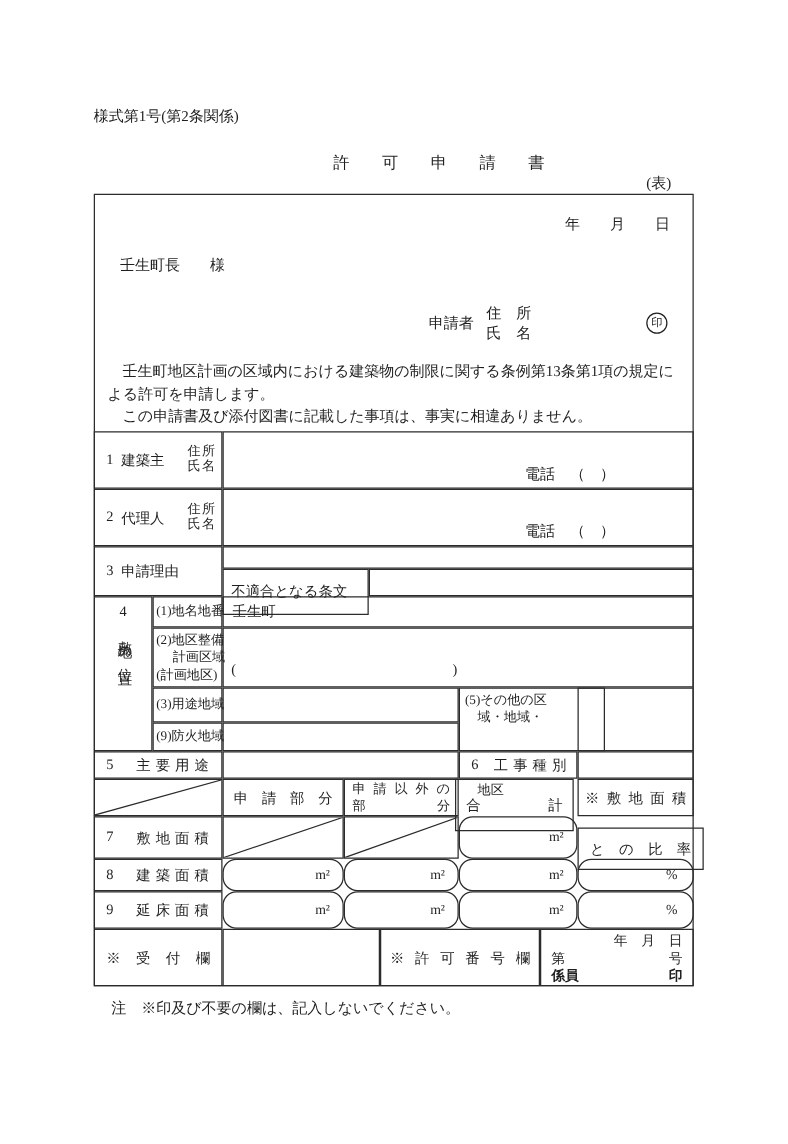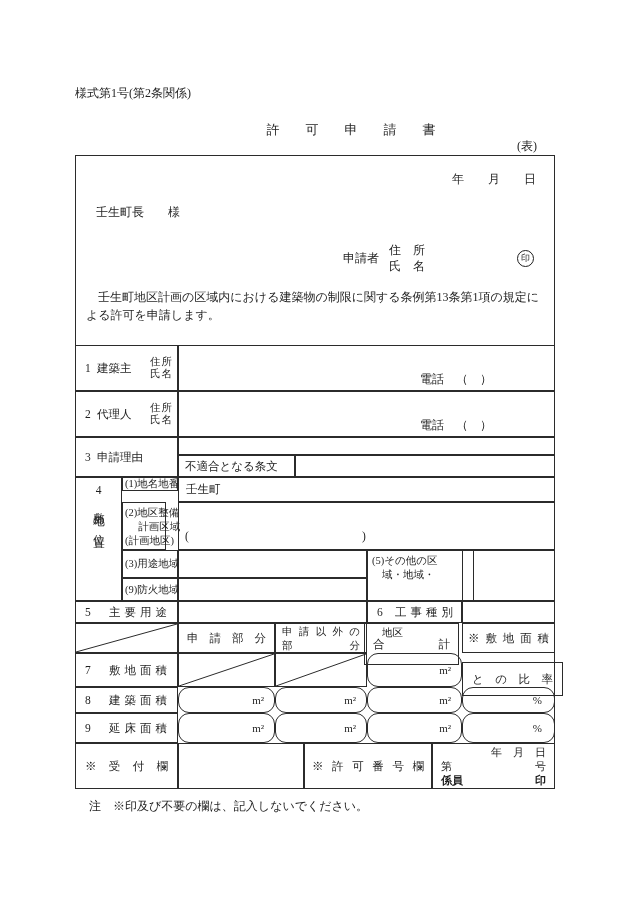--- a/index.html
+++ b/index.html
@@ -47,20 +47,21 @@
   <div class="abs t12 right" style="left:350px;top:170px;width:186px;padding-right:14px;">年　　月　　日</div>
   <div class="abs t12" style="left:96px;top:203px;">壬生町長　　様</div>
 
   <div class="abs t12" style="left:343px;top:249px;">申請者</div>
   <div class="abs t12" style="left:389px;top:241px;">住　所</div>
   <div class="abs t12" style="left:389px;top:257px;">氏　名</div>
   <div class="sealcircle" style="left:517px;top:250px;">印</div>
 
   <div class="abs t12 pre" style="left:86px;top:288px;width:465px;">　壬生町地区計画の区域内における建築物の制限に関する条例第13条第1項の規定に</div>
   <div class="abs t12 pre" style="left:86px;top:306px;width:465px;">よる許可を申請します。</div>
+  <div class="abs t12 pre" style="left:86px;top:324px;width:465px;">　この申請書及び添付図書に記載した事項は、事実に相違ありません。</div>
 
   <div class="cell lblrow" style="left:75px;top:345px;width:103px;height:46px;">
     <span class="num">1</span>
     <span>建築主</span>
     <span class="subcol">
       <span>住所</span>
       <span>氏名</span>
     </span>
   </div>
   <div class="cell" style="left:178px;top:345px;width:377px;height:46px;"></div>
@@ -75,58 +76,58 @@
     </span>
   </div>
   <div class="cell" style="left:178px;top:391px;width:377px;height:46px;"></div>
   <div class="abs t12 pre" style="left:420px;top:416px;">電話　（　）</div>
 
   <div class="cell lblrow" style="left:75px;top:437px;width:103px;height:40px;">
     <span class="num">3</span>
     <span>申請理由</span>
   </div>
   <div class="cell" style="left:178px;top:437px;width:377px;height:18px;"></div>
-  <div class="cell t115" style="left:178px;top:455px;width:117px;height:22px;display:flex;align-items:center;padding-left:6px;">
+  <div class="cell t115" style="left:178px;top:455px;width:117px;height:37px;display:flex;align-items:center;padding-left:6px;">
     <span>不適合となる条文</span>
   </div>
   <div class="cell" style="left:295px;top:455px;width:260px;height:22px;"></div>
 
   <div class="cell vcell" style="left:75px;top:477px;width:47px;height:124px;">
     <span style="margin-top:6px;">4</span>
     <span class="vtext">敷地の位置</span>
   </div>
 
-  <div class="cell t105" style="left:122px;top:477px;width:56px;height:14px;display:flex;align-items:center;padding-left:2px;">
+  <div class="cell t105" style="left:122px;top:477px;width:56px;height:25px;display:flex;align-items:center;padding-left:2px;">
     <span class="pre">(1)地名地番</span>
   </div>
   <div class="cell t115" style="left:178px;top:477px;width:377px;height:25px;display:flex;align-items:center;padding-left:7px;">
     <span>壬生町</span>
   </div>
 
-  <div class="cell t105" style="left:122px;top:502px;width:44px;height:48px;padding:3px 0 0 2px;">
+  <div class="cell t105" style="left:122px;top:502px;width:56px;height:48px;padding:3px 0 0 2px;">
     <span class="pre" style="display:block;">(2)地区整備</span>
     <span class="pre" style="display:block;">　 計画区域</span>
     <span class="pre" style="display:block;">(計画地区)</span>
   </div>
   <div class="cell t115" style="left:178px;top:502px;width:377px;height:48px;">
     <span class="abs" style="left:6px;top:27px;">(</span>
     <span class="abs" style="left:183px;top:27px;">)</span>
   </div>
 
   <div class="cell t105" style="left:122px;top:550px;width:56px;height:28px;display:flex;align-items:center;padding-left:2px;">
     <span class="pre">(3)用途地域</span>
   </div>
   <div class="cell" style="left:178px;top:550px;width:189px;height:28px;"></div>
 
   <div class="cell t105" style="left:122px;top:578px;width:56px;height:23px;display:flex;align-items:center;padding-left:2px;">
     <span class="pre">(9)防火地域</span>
   </div>
   <div class="cell" style="left:178px;top:578px;width:189px;height:23px;"></div>
 
-  <div class="cell t105" style="left:367px;top:550px;width:107px;height:51px;padding:3px 0 0 4px;">
+  <div class="cell t105" style="left:367px;top:550px;width:117px;height:51px;padding:3px 0 0 4px;">
     <span class="pre" style="display:block;">(5)その他の区</span>
     <span class="pre" style="display:block;padding-left:10px;">域・地域・</span>
     <span class="pre" style="display:block;padding-left:10px;margin-top:44px;">地区</span>
   </div>
   <div class="cell" style="left:462px;top:550px;width:93px;height:51px;"></div>
 
   <div class="cell lblrow" style="left:75px;top:601px;width:103px;height:22px;">
     <span class="num">5</span>
     <span class="sp-label">主要用途</span>
   </div>

